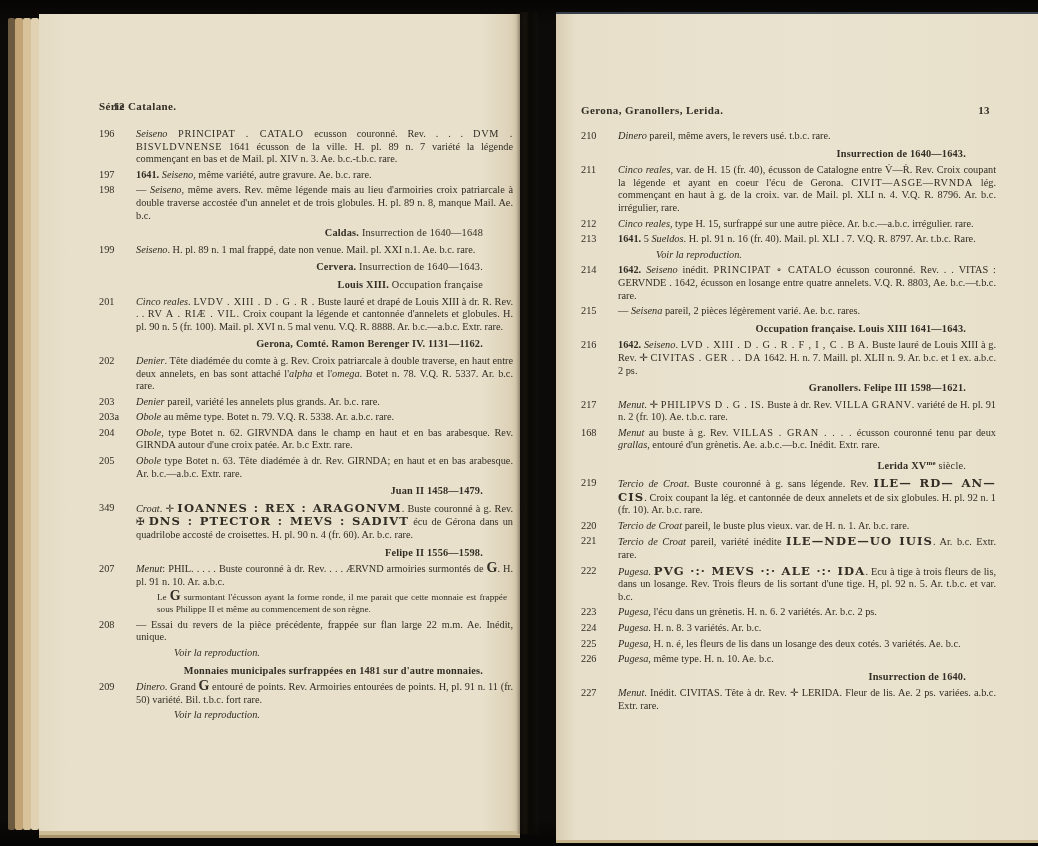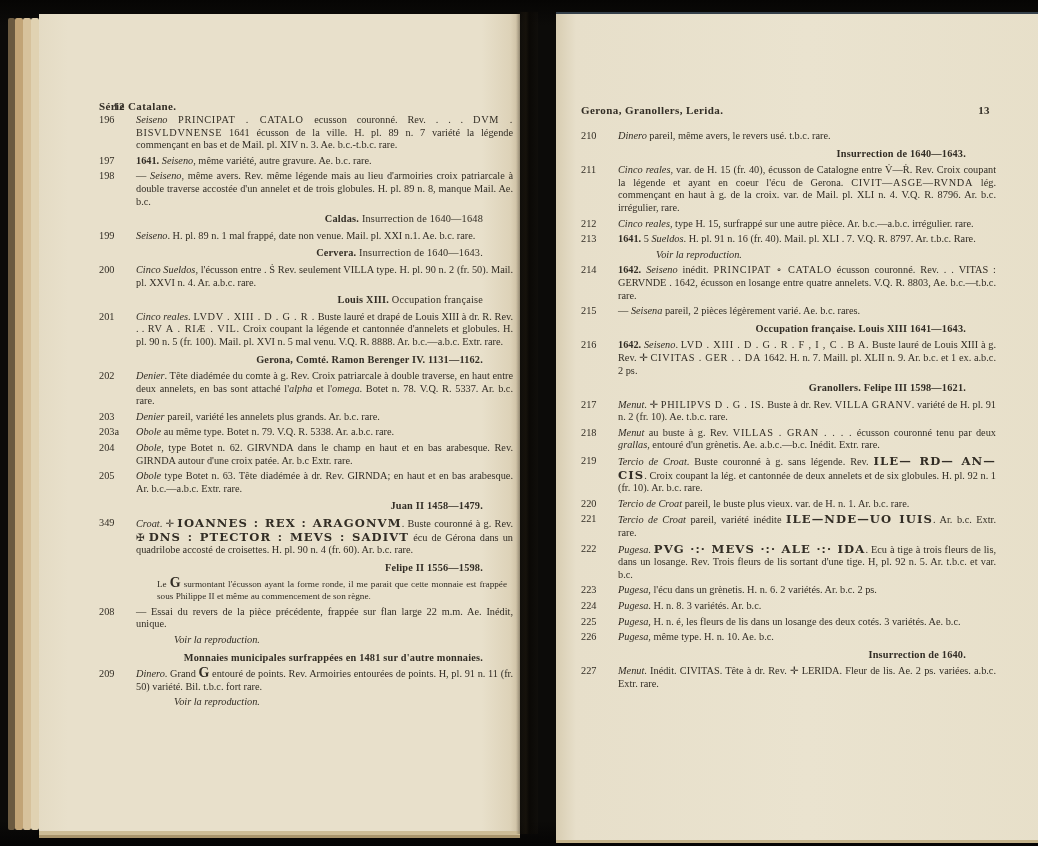--- a/index.html
+++ b/index.html
@@ -35,21 +35,21 @@
   .content{position:absolute;font-size:10.3px;line-height:12.6px;}
   .page.left  .content{left:60px;width:414px;top:86px;}
   .page.right .content{left:25px;width:415px;top:90px;}
 
   .runhead{position:relative;height:14px;font-weight:bold;font-size:11px;letter-spacing:.4px;}
   .runhead .title{position:absolute;left:0;right:0;}
   .page.left  .runhead .pnum{position:absolute;left:14px;top:0;}
   .page.right .runhead .pnum{position:absolute;right:6px;top:0;}
   .page.right .runhead .title{right:30px;}
 
-  .page.left  .page-items{margin-top:0;}
+  .page.left  .page-items{margin-top:14px;}
   .page.right .page-items{margin-top:12px;}
 
   .entry{display:flex;margin-bottom:3px;}
   .entry .num{flex:none;width:37px;}
   .entry .body{flex:1;display:block;text-align:justify;}
   .section{text-align:right;margin:5px 30px 4px 37px;letter-spacing:.2px;}
   .voir{margin:0 0 3px 75px;font-style:italic;}
   .note{margin:1px 6px 4px 58px;font-size:9.2px;line-height:11.2px;text-align:justify;}
 
   .pt-i{font-style:italic;}
@@ -87,24 +87,20 @@
         <div class="entry">
           <span class="num">198</span>
           <span class="body"><span>— </span><span class="pt-i">Seiseno</span><span>, même avers. Rev. même légende mais au lieu d'armoiries croix patriarcale à double traverse accostée d'un annelet et de trois globules. H. pl. 89 n. 8, manque Mail. Ae. b.c.</span></span>
         </div>
         <div class="section"><span class="pt-b">Caldas.</span> Insurrection de 1640—1648</div>
         <div class="entry">
           <span class="num">199</span>
           <span class="body"><span class="pt-i">Seiseno</span><span>. H. pl. 89 n. 1 mal frappé, date non venue. Mail. pl. XXI n.1. Ae. b.c. rare.</span></span>
         </div>
         <div class="section"><span class="pt-b">Cervera.</span> Insurrection de 1640—1643.</div>
-        <div class="entry">
-          <span class="num">200</span>
-          <span class="body"><span class="pt-i">Cinco Sueldos</span><span>, l'écusson entre . Ṡ Rev. seulement VILLA type. H. pl. 90 n. 2 (fr. 50). Mail. pl. XXVI n. 4. Ar. a.b.c. rare.</span></span>
-        </div>
         <div class="section"><span class="pt-b">Louis XIII.</span> Occupation française</div>
         <div class="entry">
           <span class="num">201</span>
           <span class="body"><span class="pt-i">Cinco reales</span><span>. </span><span class="pt-c">LVDV . XIII . D . G . R .</span><span> Buste lauré et drapé de Louis XIII à dr. R. Rev. . . </span><span class="pt-c">RV A . RIÆ . VIL.</span><span> Croix coupant la légende et cantonnée d'annelets et globules. H. pl. 90 n. 5 (fr. 100). Mail. pl. XVI n. 5 mal venu. V.Q. R. 8888. Ar. b.c.—a.b.c. Extr. rare.</span></span>
         </div>
         <div class="section"><span class="pt-b">Gerona, Comté. Ramon Berenger IV. 1131—1162.</span></div>
         <div class="entry">
           <span class="num">202</span>
           <span class="body"><span class="pt-i">Denier</span><span>. Tête diadémée du comte à g. Rev. Croix patriarcale à double traverse, en haut entre deux annelets, en bas sont attaché l'</span><span class="pt-i">alpha</span><span> et l'</span><span class="pt-i">omega</span><span>. Botet n. 78. V.Q. R. 5337. Ar. b.c. rare.</span></span>
         </div>
@@ -123,20 +119,24 @@
         <div class="entry">
           <span class="num">205</span>
           <span class="body"><span class="pt-i">Obole</span><span> type Botet n. 63. Tête diadémée à dr. Rev. GIRNDA; en haut et en bas arabesque. Ar. b.c.—a.b.c. Extr. rare.</span></span>
         </div>
         <div class="section"><span class="pt-b">Juan II 1458—1479.</span></div>
         <div class="entry">
           <span class="num">349</span>
           <span class="body"><span class="pt-i">Croat</span><span>. ✛ </span><span class="pt-g">IOANNES : REX : ARAGONVM</span><span>. Buste couronné à g. Rev. ✠ </span><span class="pt-g">DNS : PTECTOR : MEVS : SADIVT</span><span> écu de Gérona dans un quadrilobe accosté de croisettes. H. pl. 90 n. 4 (fr. 60). Ar. b.c. rare.</span></span>
         </div>
         <div class="section"><span class="pt-b">Felipe II 1556—1598.</span></div>
+        <div class="entry">
+          <span class="num">207</span>
+          <span class="body"><span class="pt-i">Menut</span><span>: PHIL. . . . . Buste couronné à dr. Rev. . . . ÆRVND armoiries surmontés de </span><span class="pt-G">G</span><span>. H. pl. 91 n. 10. Ar. a.b.c.</span></span>
+        </div>
         <div class="note"><span>Le </span><span class="pt-G">G</span><span> surmontant l'écusson ayant la forme ronde, il me parait que cette monnaie est frappée sous Philippe II et même au commencement de son règne.</span></div>
         <div class="entry">
           <span class="num">208</span>
           <span class="body"><span>— Essai du revers de la pièce précédente, frappée sur flan large 22 m.m. Ae. Inédit, unique.</span></span>
         </div>
         <div class="voir">Voir la reproduction.</div>
         <div class="section"><span class="pt-b">Monnaies municipales surfrappées en 1481 sur d'autre monnaies.</span></div>
         <div class="entry">
           <span class="num">209</span>
           <span class="body"><span class="pt-i">Dinero</span><span>. Grand </span><span class="pt-G">G</span><span> entouré de points. Rev. Armoiries entourées de points. H, pl. 91 n. 11 (fr. 50) variété. Bil. t.b.c. fort rare.</span></span>
@@ -185,23 +185,24 @@
         <div class="entry">
           <span class="num">216</span>
           <span class="body"><span class="pt-b">1642.</span><span> </span><span class="pt-i">Seiseno</span><span>. </span><span class="pt-c">LVD . XIII . D . G . R . F , I , C . B A.</span><span> Buste lauré de Louis XIII à g. Rev. ✛ </span><span class="pt-c">CIVITAS . GER . . DA</span><span> 1642. H. n. 7. Maill. pl. XLII n. 9. Ar. b.c. et 1 ex. a.b.c. 2 ps.</span></span>
         </div>
         <div class="section"><span class="pt-b">Granollers. Felipe III 1598—1621.</span></div>
         <div class="entry">
           <span class="num">217</span>
           <span class="body"><span class="pt-i">Menut</span><span>. ✛ </span><span class="pt-c">PHILIPVS D . G . IS.</span><span> Buste à dr. Rev. </span><span class="pt-c">VILLA GRANV</span><span>. variété de H. pl. 91 n. 2 (fr. 10). Ae. t.b.c. rare.</span></span>
         </div>
         <div class="entry">
-          <span class="num">218</span>
+          <span class="num">168</span>
           <span class="body"><span class="pt-i">Menut</span><span> au buste à g. Rev. </span><span class="pt-c">VILLAS . GRAN . . . .</span><span> écusson couronné tenu par deux </span><span class="pt-i">grallas</span><span>, entouré d'un grènetis. Ae. a.b.c.—b.c. Inédit. Extr. rare.</span></span>
         </div>
+        <div class="section"><span class="pt-b">Lerida XV</span><sup class="pt-b">me</sup> siècle.</div>
         <div class="entry">
           <span class="num">219</span>
           <span class="body"><span class="pt-i">Tercio de Croat</span><span>. Buste couronné à g. sans légende. Rev. </span><span class="pt-g">ILE— RD— AN—CIS</span><span>. Croix coupant la lég. et cantonnée de deux annelets et de six globules. H. pl. 92 n. 1 (fr. 10). Ar. b.c. rare.</span></span>
         </div>
         <div class="entry">
           <span class="num">220</span>
           <span class="body"><span class="pt-i">Tercio de Croat</span><span> pareil, le buste plus vieux. var. de H. n. 1. Ar. b.c. rare.</span></span>
         </div>
         <div class="entry">
           <span class="num">221</span>

